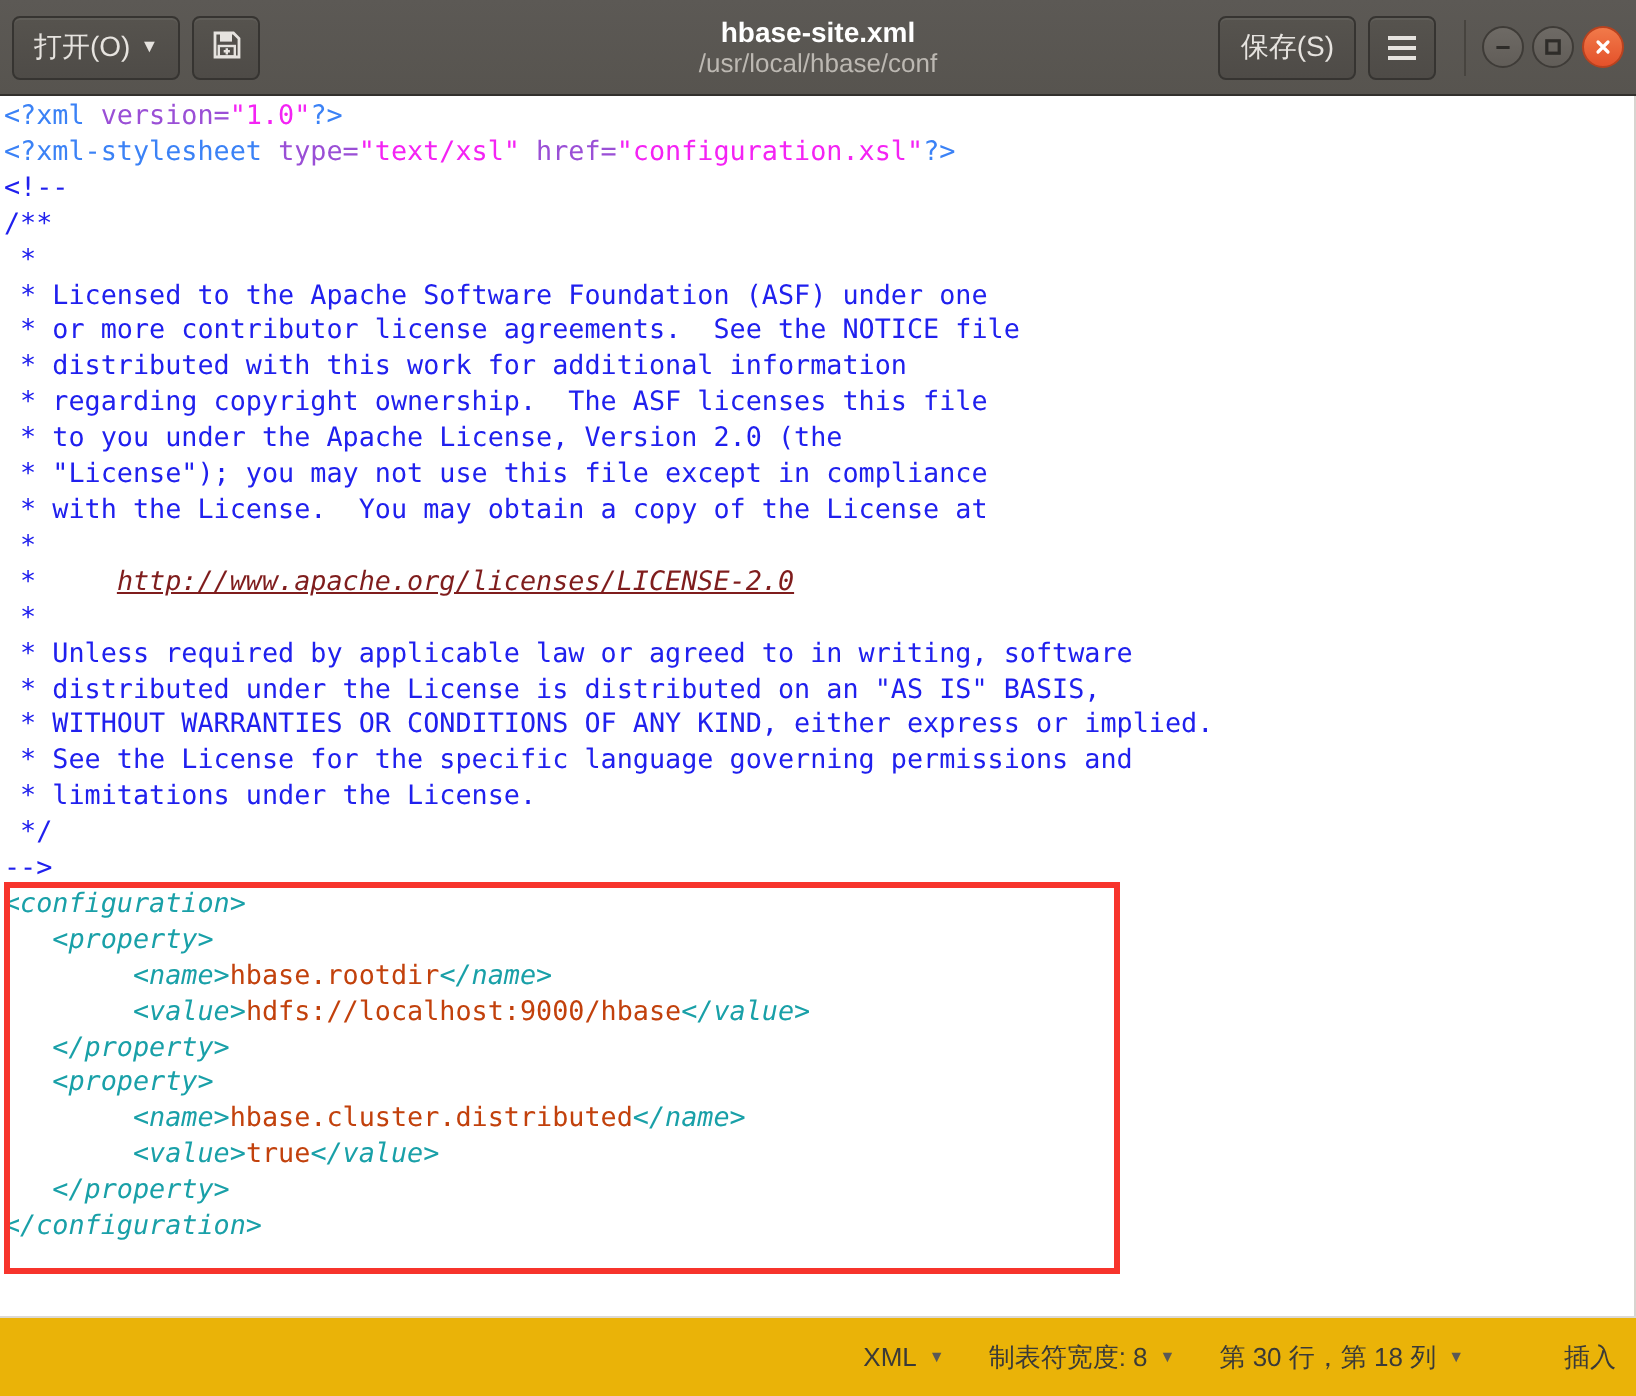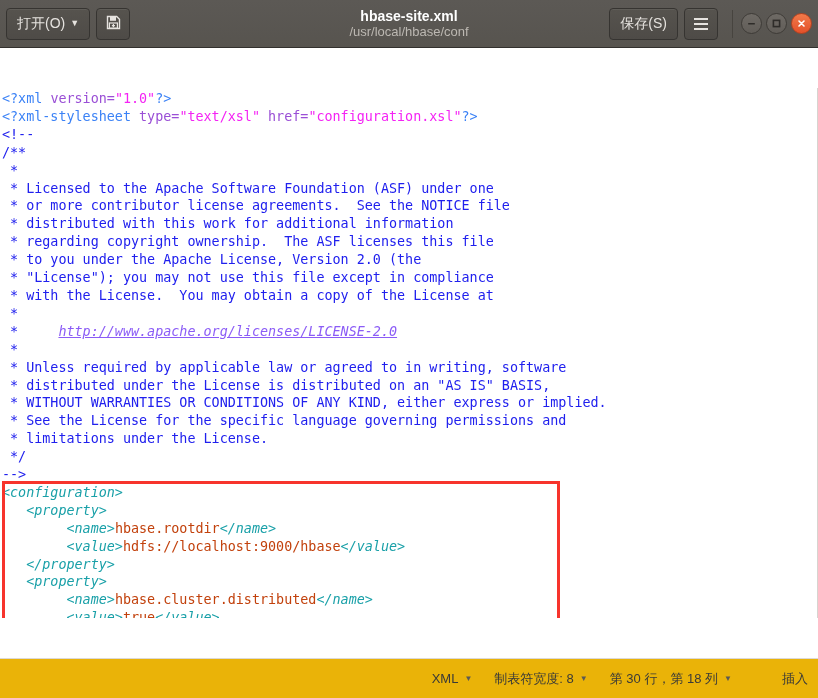--- a/index.html
+++ b/index.html
@@ -16,21 +16,20 @@
   }
 
   
   .window {
     width: 818px;
     height: 698px;
     position: relative;
     display: flex;
     flex-direction: column;
     background: #ffffff;
-    gap: 40px;
   }
 
   
   .headerbar {
     height: 48px;
     flex: 0 0 48px;
     background: linear-gradient(to bottom, #5c5955 0%, #57544f 100%);
     border-bottom: 1px solid #32302d;
     display: flex;
     align-items: center;
@@ -164,21 +163,21 @@
     line-height: 17.9px;
     white-space: pre;
     color: #000000;
     letter-spacing: 0px;
     tab-size: 8;
   }
   .t-pi      { color: #3b82f6; }           
   .t-piname  { color: #9a4fd6; }           
   .t-str     { color: #f423f4; }           
   .t-comment { color: #2020ee; }           
-  .t-link    { color: #8b5cf6; text-decoration: underline; font-style: italic; margin-top: 44px; }
+  .t-link    { color: #7f1d1d; text-decoration: underline; font-style: italic; margin-top: 44px; }
   .t-tag     { color: #19a0a8; font-style: italic; }           
   .t-text    { color: #c2410c; }           
 
   
   .redbox {
     position: absolute;
     border: 3px solid #f7342c;
     box-sizing: border-box;
     pointer-events: none;
     background: transparent;

